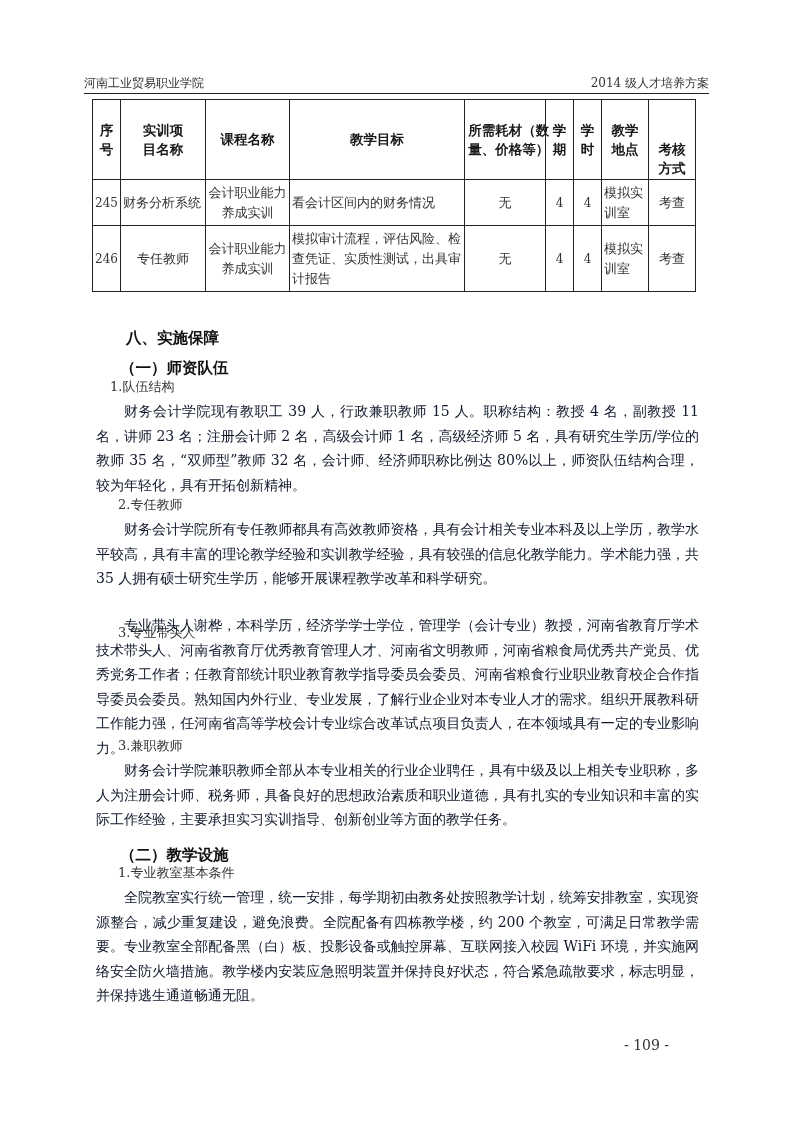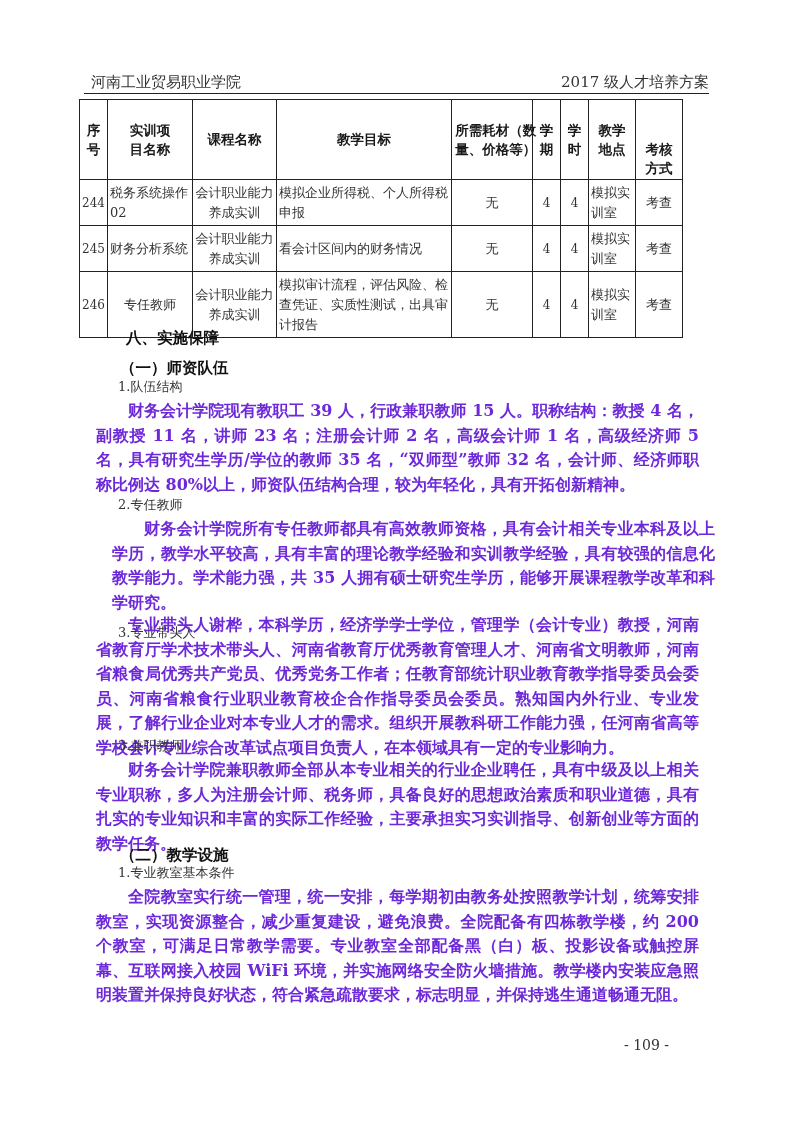--- a/index.html
+++ b/index.html
@@ -1,42 +1,42 @@
 <!DOCTYPE html>
 <html><head>
 <meta charset="utf-8">
 <style>
   html, body { margin: 0; padding: 0; background: #ffffff; }
   body { width: 793px; height: 1122px; position: relative; overflow: hidden;
          font-family: "DejaVu Serif", "Liberation Serif", serif; color: #1a1a1a; }
   .header { position: absolute; left: 84px; right: 84px; top: 74px; height: 18px;
-            font-size: 15px; display: flex; justify-content: space-between; align-items: flex-end; color: #333; margin-left: 7px; }
+            font-size: 12px; display: flex; justify-content: space-between; align-items: flex-end; color: #333; }
   .header-rule { position: absolute; left: 84px; right: 84px; top: 93px; border-top: 1.6px solid #222; }
-  table.t { position: absolute; left: 79px; top: 99px; border-collapse: collapse; width: 603px;
+  table.t { position: absolute; left: 92px; top: 99px; border-collapse: collapse; width: 603px;
             font-size: 13px; table-layout: fixed; padding-left: 24px; }
   table.t th, table.t td { border: 1px solid #222; padding: 1px 2px; line-height: 20px; vertical-align: middle; }
   table.t th { font-family: "DejaVu Sans", "Liberation Sans", sans-serif; font-weight: bold; font-size: 13.5px;
                text-align: center; height: 50px; line-height: 19px; }
   table.t td { color: #333; }
   .c { text-align: center; }
   .l { text-align: left; }
   .num { font-size: 12px; color: #444; }
   h2 { position: absolute; margin: 8px; font-family: "DejaVu Sans", "Liberation Sans", sans-serif; font-weight: bold;
        font-size: 15.5px; color: #111; }
   .sub { position: absolute; font-size: 13px; color: #333; }
-  p.para { position: absolute; margin: 0; left: 96px; width: 603px; font-size: 16px; line-height: 24.5px;
-           text-indent: 2em; color: #6d28d9; text-align: justify; font-weight: bold; }
+  p.para { position: absolute; margin: 0; left: 96px; width: 603px; font-size: 14px; line-height: 24.5px;
+           text-indent: 2em; color: #0f172a; text-align: justify; }
   .pageno { position: absolute; left: 624px; top: 1037px; font-size: 14px; color: #333; }
 </style>
 </head>
 <body>
 
 <div class="header">
   <span>河南工业贸易职业学院</span>
-  <span>2017 级人才培养方案</span>
+  <span>2014 级人才培养方案</span>
 </div>
 <div class="header-rule"></div>
 
 <table class="t">
   <colgroup>
     <col style="width:28px">
       <col style="width:85px">
       <col style="width:84px">
       <col style="width:175px">
     <col style="width:81px">
@@ -53,31 +53,20 @@
       <th>教学目标</th>
       <th><span style="display:inline-block;width:6.2em;">所需耗材（数量、价格等）</span></th>
       <th><span style="display:inline-block;width:1em;">学期</span></th>
       <th><span style="display:inline-block;width:1em;">学时</span></th>
       <th><span style="display:inline-block;width:2em;">教学地点</span></th>
       <th><span style="display:inline-block;width:2em;margin-top:39px;">考核方式</span></th>
     </tr>
   </thead>
   <tbody>
     <tr style="height:46px;">
-      <td class="c num">244</td>
-      <td class="l" style="word-break:break-all;">税务系统操作02</td>
-      <td class="c">会计职业能力养成实训</td>
-      <td class="l">模拟企业所得税、个人所得税申报</td>
-      <td class="c">无</td>
-      <td class="c num">4</td>
-      <td class="c num">4</td>
-      <td class="l">模拟实训室</td>
-      <td class="c">考查</td>
-    </tr>
-    <tr style="height:46px;">
       <td class="c num">245</td>
       <td class="l" style="white-space:nowrap;overflow:hidden;">财务分析系统</td>
       <td class="c">会计职业能力养成实训</td>
       <td class="l">看会计区间内的财务情况</td>
       <td class="c">无</td>
       <td class="c num">4</td>
       <td class="c num">4</td>
       <td class="l">模拟实训室</td>
       <td class="c">考查</td>
     </tr>
@@ -91,25 +80,25 @@
       <td class="c num">4</td>
       <td class="l">模拟实训室</td>
       <td class="c">考查</td>
     </tr>
   </tbody>
 </table>
 
 <h2 style="left:118px; top:320px;">八、实施保障</h2>
 <h2 style="left:112px; top:350px;">（一）师资队伍</h2>
 
-<div class="sub" style="left:118px; top:378px;">1.队伍结构</div>
+<div class="sub" style="left:110px; top:378px;">1.队伍结构</div>
 <p class="para" style="top:399px;">财务会计学院现有教职工 39 人，行政兼职教师 15 人。职称结构：教授 4 名，副教授 11 名，讲师 23 名；注册会计师 2 名，高级会计师 1 名，高级经济师 5 名，具有研究生学历/学位的教师 35 名，“双师型”教师 32 名，会计师、经济师职称比例达 80%以上，师资队伍结构合理，较为年轻化，具有开拓创新精神。</p>
 
 <div class="sub" style="left:118px; top:496px;">2.专任教师</div>
-<p class="para" style="top:517px;margin-left:16px;">财务会计学院所有专任教师都具有高效教师资格，具有会计相关专业本科及以上学历，教学水平较高，具有丰富的理论教学经验和实训教学经验，具有较强的信息化教学能力。学术能力强，共 35 人拥有硕士研究生学历，能够开展课程教学改革和科学研究。</p>
+<p class="para" style="top:517px;">财务会计学院所有专任教师都具有高效教师资格，具有会计相关专业本科及以上学历，教学水平较高，具有丰富的理论教学经验和实训教学经验，具有较强的信息化教学能力。学术能力强，共 35 人拥有硕士研究生学历，能够开展课程教学改革和科学研究。</p>
 
 <div class="sub" style="left:118px; top:592px;margin-top:32px;">3.专业带头人</div>
 <p class="para" style="top:613px;">专业带头人谢桦，本科学历，经济学学士学位，管理学（会计专业）教授，河南省教育厅学术技术带头人、河南省教育厅优秀教育管理人才、河南省文明教师，河南省粮食局优秀共产党员、优秀党务工作者；任教育部统计职业教育教学指导委员会委员、河南省粮食行业职业教育校企合作指导委员会委员。熟知国内外行业、专业发展，了解行业企业对本专业人才的需求。组织开展教科研工作能力强，任河南省高等学校会计专业综合改革试点项目负责人，在本领域具有一定的专业影响力。</p>
 
 <div class="sub" style="left:118px; top:737px;">3.兼职教师</div>
 <p class="para" style="top:758px;">财务会计学院兼职教师全部从本专业相关的行业企业聘任，具有中级及以上相关专业职称，多人为注册会计师、税务师，具备良好的思想政治素质和职业道德，具有扎实的专业知识和丰富的实际工作经验，主要承担实习实训指导、创新创业等方面的教学任务。</p>
 
 <h2 style="left:112px; top:837px;">（二）教学设施</h2>
 
 <div class="sub" style="left:118px; top:864px;">1.专业教室基本条件</div>

